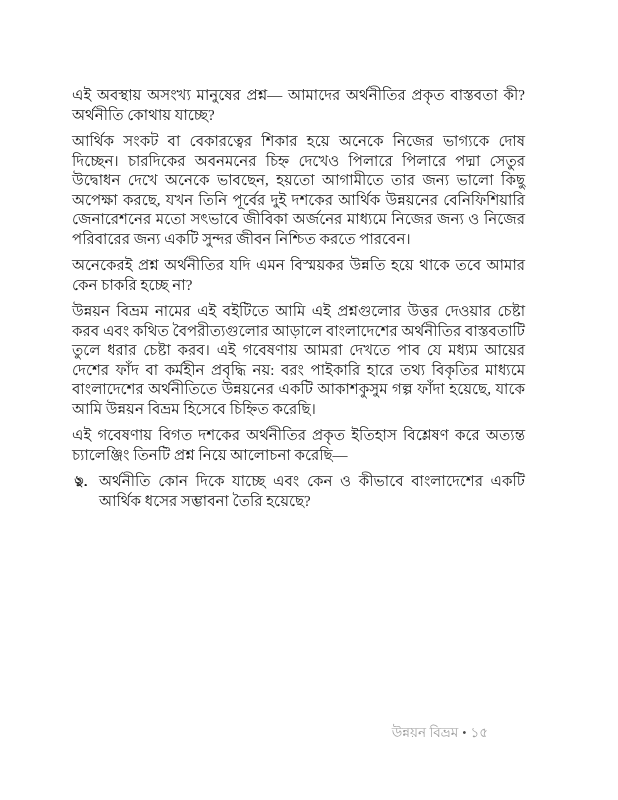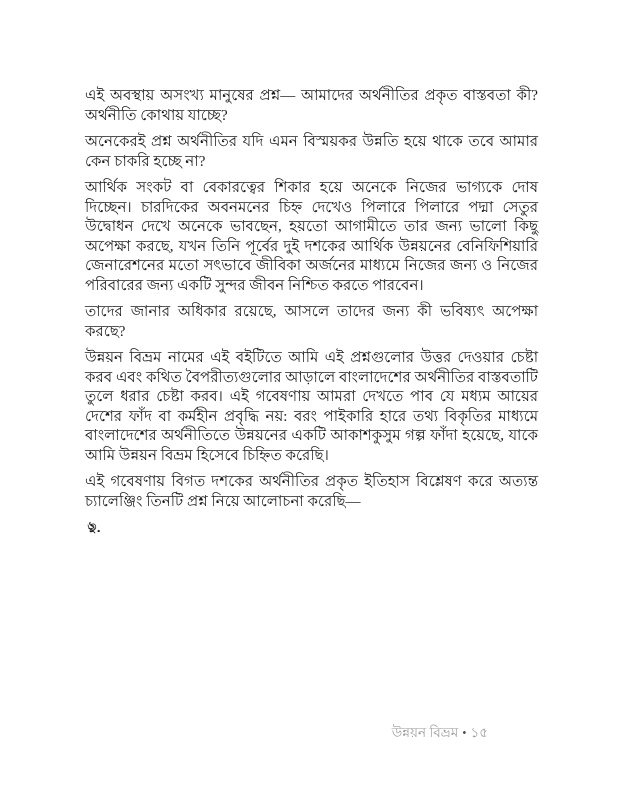--- a/index.html
+++ b/index.html
@@ -13,21 +13,21 @@
     height: 800px;
     margin: 0 auto;
     background: #ffffff;
     overflow: hidden;
     font-family: "Liberation Serif", "DejaVu Serif", serif;
     color: #1b1b1b;
   }
   .content {
     position: absolute;
     top: 86px;
-    left: 85px;
+    left: 72px;
     width: 453px;
   }
   .para {
     font-size: 15px;
     line-height: 19.5px;
     text-align: justify;
     text-justify: inter-word;
     margin: 0 0 7px 0;
   }
   .qlist {
@@ -63,39 +63,39 @@
 </style>
 </head>
 <body>
 
 <div class="page">
 
   <div class="content">
 
     <p class="para">এই অবস্থায় অসংখ্য মানুষের প্রশ্ন— আমাদের অর্থনীতির প্রকৃত বাস্তবতা কী? অর্থনীতি কোথায় যাচ্ছে?</p>
 
+    <p class="para">আর্থিক সংকট বা বেকারত্বের শিকার হয়ে অনেকে নিজের ভাগ্যকে দোষ দিচ্ছেন। চারদিকের অবনমনের চিহ্ন দেখেও পিলারে পিলারে পদ্মা সেতুর উদ্বোধন দেখে অনেকে ভাবছেন, হয়তো আগামীতে তার জন্য ভালো কিছু অপেক্ষা করছে, যখন তিনি পূর্বের দুই দশকের আর্থিক উন্নয়নের বেনিফিশিয়ারি জেনারেশনের মতো সৎভাবে জীবিকা অর্জনের মাধ্যমে নিজের জন্য ও নিজের পরিবারের জন্য একটি সুন্দর জীবন নিশ্চিত করতে পারবেন।</p>
+
     <p class="para">অনেকেরই প্রশ্ন অর্থনীতির যদি এমন বিস্ময়কর উন্নতি হয়ে থাকে তবে আমার কেন চাকরি হচ্ছে না?</p>
 
-    <p class="para">আর্থিক সংকট বা বেকারত্বের শিকার হয়ে অনেকে নিজের ভাগ্যকে দোষ দিচ্ছেন। চারদিকের অবনমনের চিহ্ন দেখেও পিলারে পিলারে পদ্মা সেতুর উদ্বোধন দেখে অনেকে ভাবছেন, হয়তো আগামীতে তার জন্য ভালো কিছু অপেক্ষা করছে, যখন তিনি পূর্বের দুই দশকের আর্থিক উন্নয়নের বেনিফিশিয়ারি জেনারেশনের মতো সৎভাবে জীবিকা অর্জনের মাধ্যমে নিজের জন্য ও নিজের পরিবারের জন্য একটি সুন্দর জীবন নিশ্চিত করতে পারবেন।</p>
-
-    <p class="para">তাদের জানার অধিকার রয়েছে, আসলে তাদের জন্য কী ভবিষ্যৎ অপেক্ষা করছে?</p>
 
     <p class="para">উন্নয়ন বিভ্রম নামের এই বইটিতে আমি এই প্রশ্নগুলোর উত্তর দেওয়ার চেষ্টা করব এবং কথিত বৈপরীত্যগুলোর আড়ালে বাংলাদেশের অর্থনীতির বাস্তবতাটি তুলে ধরার চেষ্টা করব। এই গবেষণায় আমরা দেখতে পাব যে মধ্যম আয়ের দেশের ফাঁদ বা কর্মহীন প্রবৃদ্ধি নয়: বরং পাইকারি হারে তথ্য বিকৃতির মাধ্যমে বাংলাদেশের অর্থনীতিতে উন্নয়নের একটি আকাশকুসুম গল্প ফাঁদা হয়েছে, যাকে আমি উন্নয়ন বিভ্রম হিসেবে চিহ্নিত করেছি।</p>
 
     <p class="para">এই গবেষণায় বিগত দশকের অর্থনীতির প্রকৃত ইতিহাস বিশ্লেষণ করে অত্যন্ত চ্যালেঞ্জিং তিনটি প্রশ্ন নিয়ে আলোচনা করেছি—</p>
 
     <div class="qlist">
       <div class="qitem">
         <span class="qnum">১.</span>
       </div>
       <div class="qitem">
         <span class="qnum">২.</span>
       </div>
       <div class="qitem">
         <span class="qnum">৩.</span>
+        <span>অর্থনীতি কোন দিকে যাচ্ছে এবং কেন ও কীভাবে বাংলাদেশের একটি আর্থিক ধসের সম্ভাবনা তৈরি হয়েছে?</span>
       </div>
     </div>
 
 
 
   </div>
 
   <div class="footer">
     <span>উন্নয়ন বিভ্রম</span><span class="bullet">•</span><span>১৫</span>
   </div>

